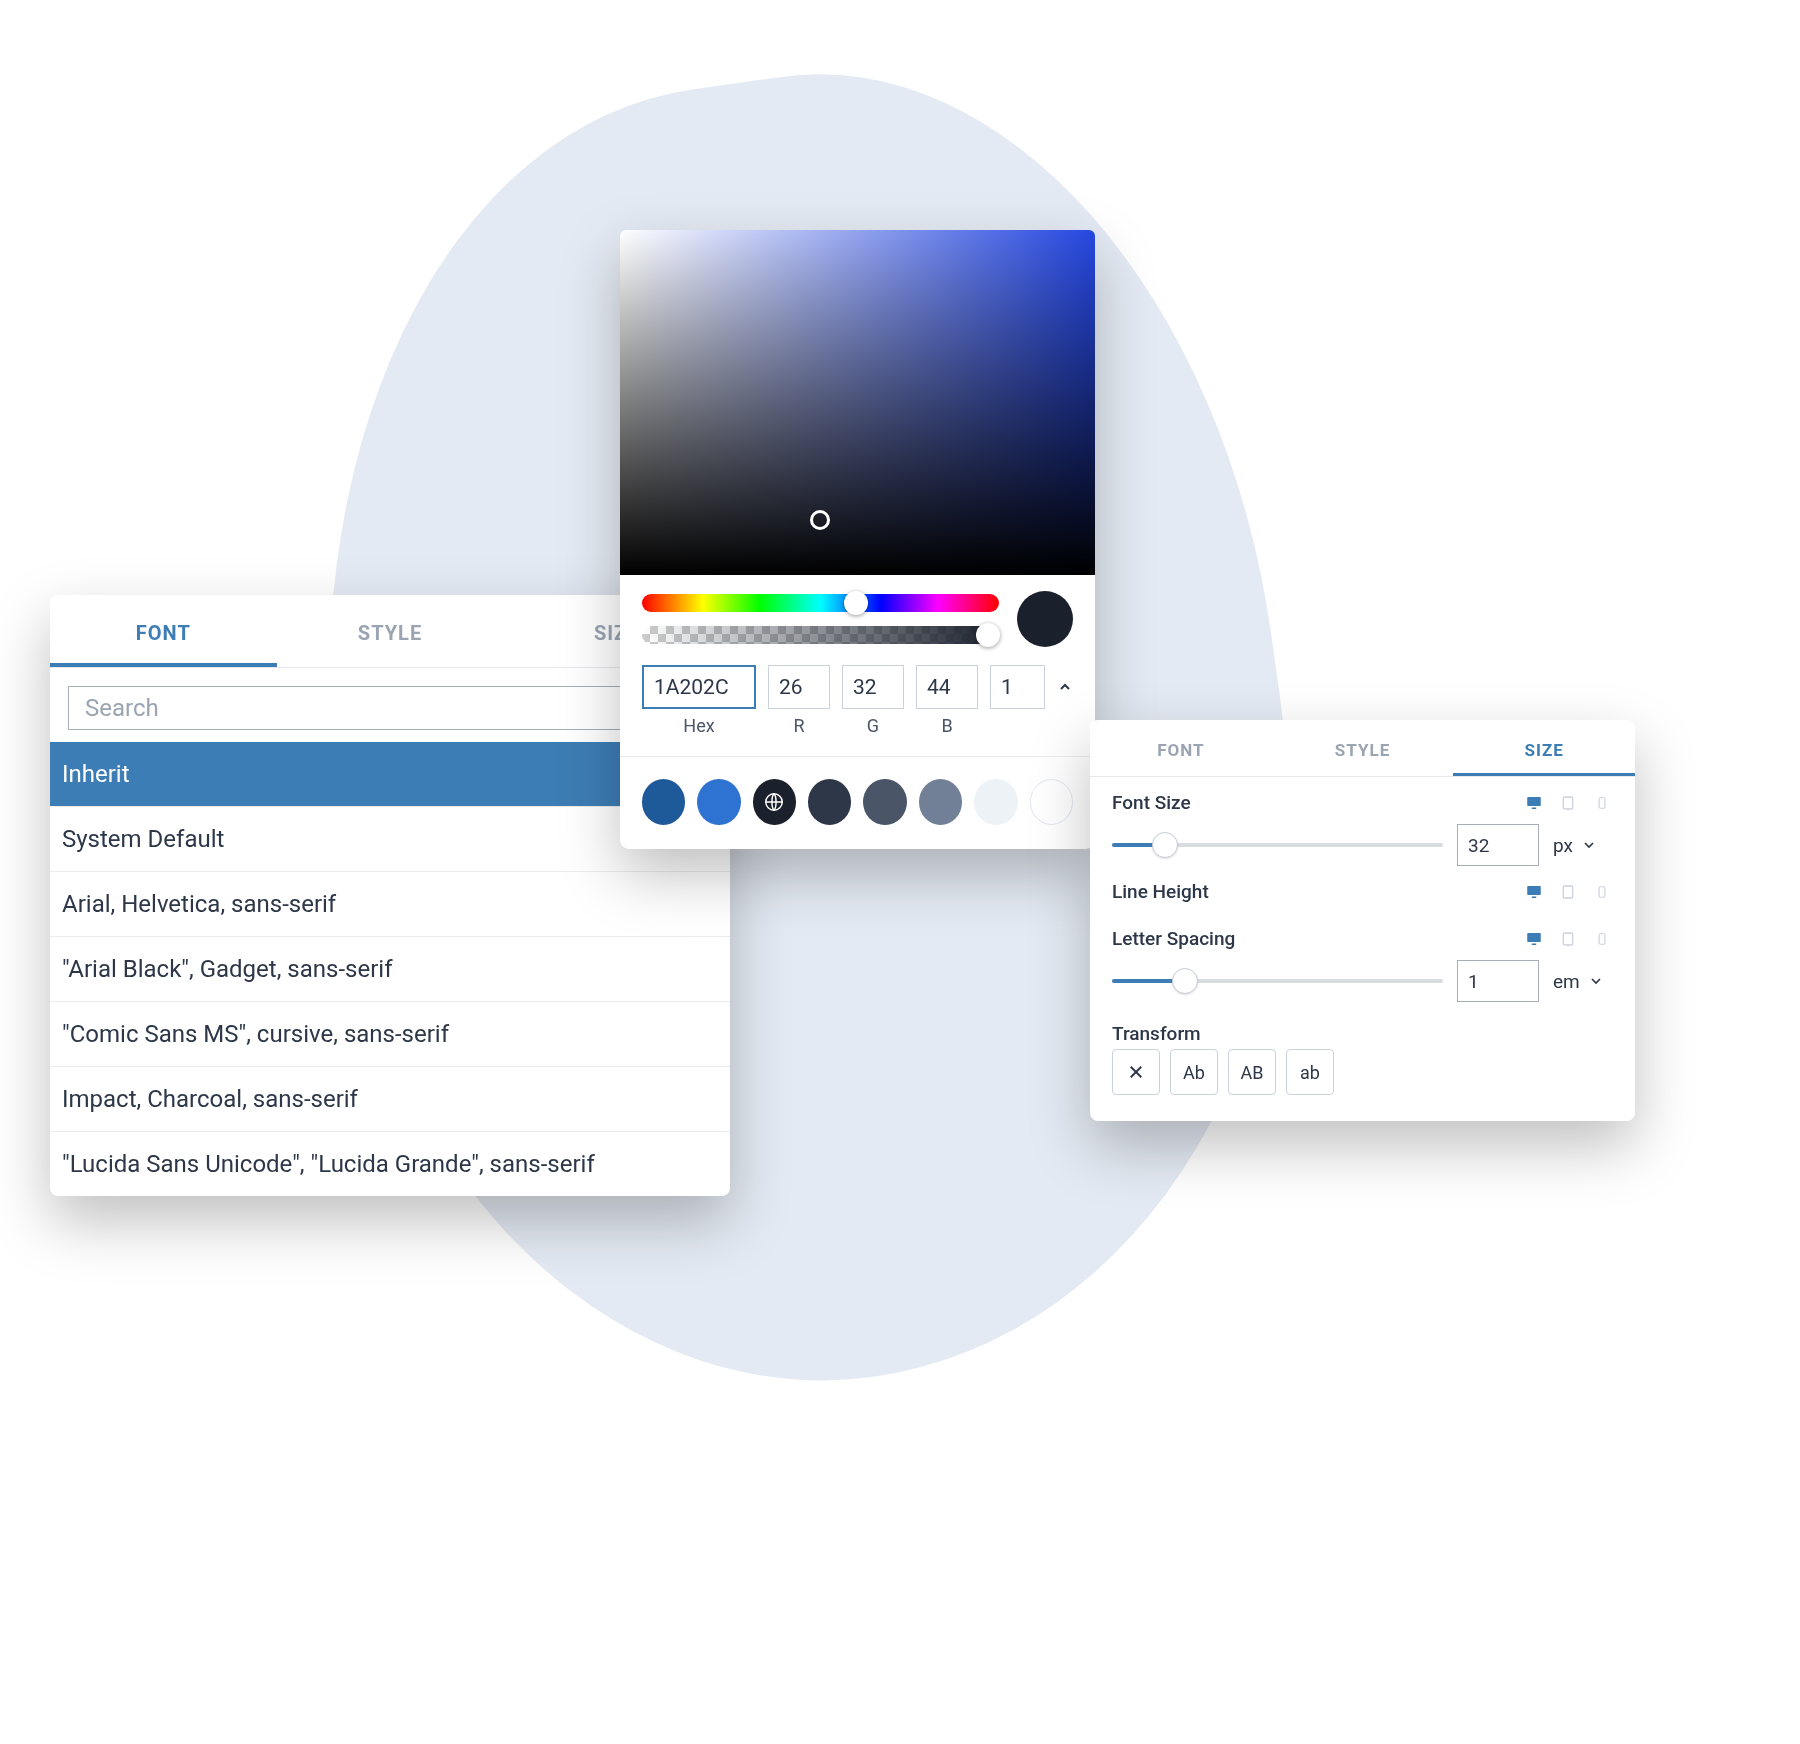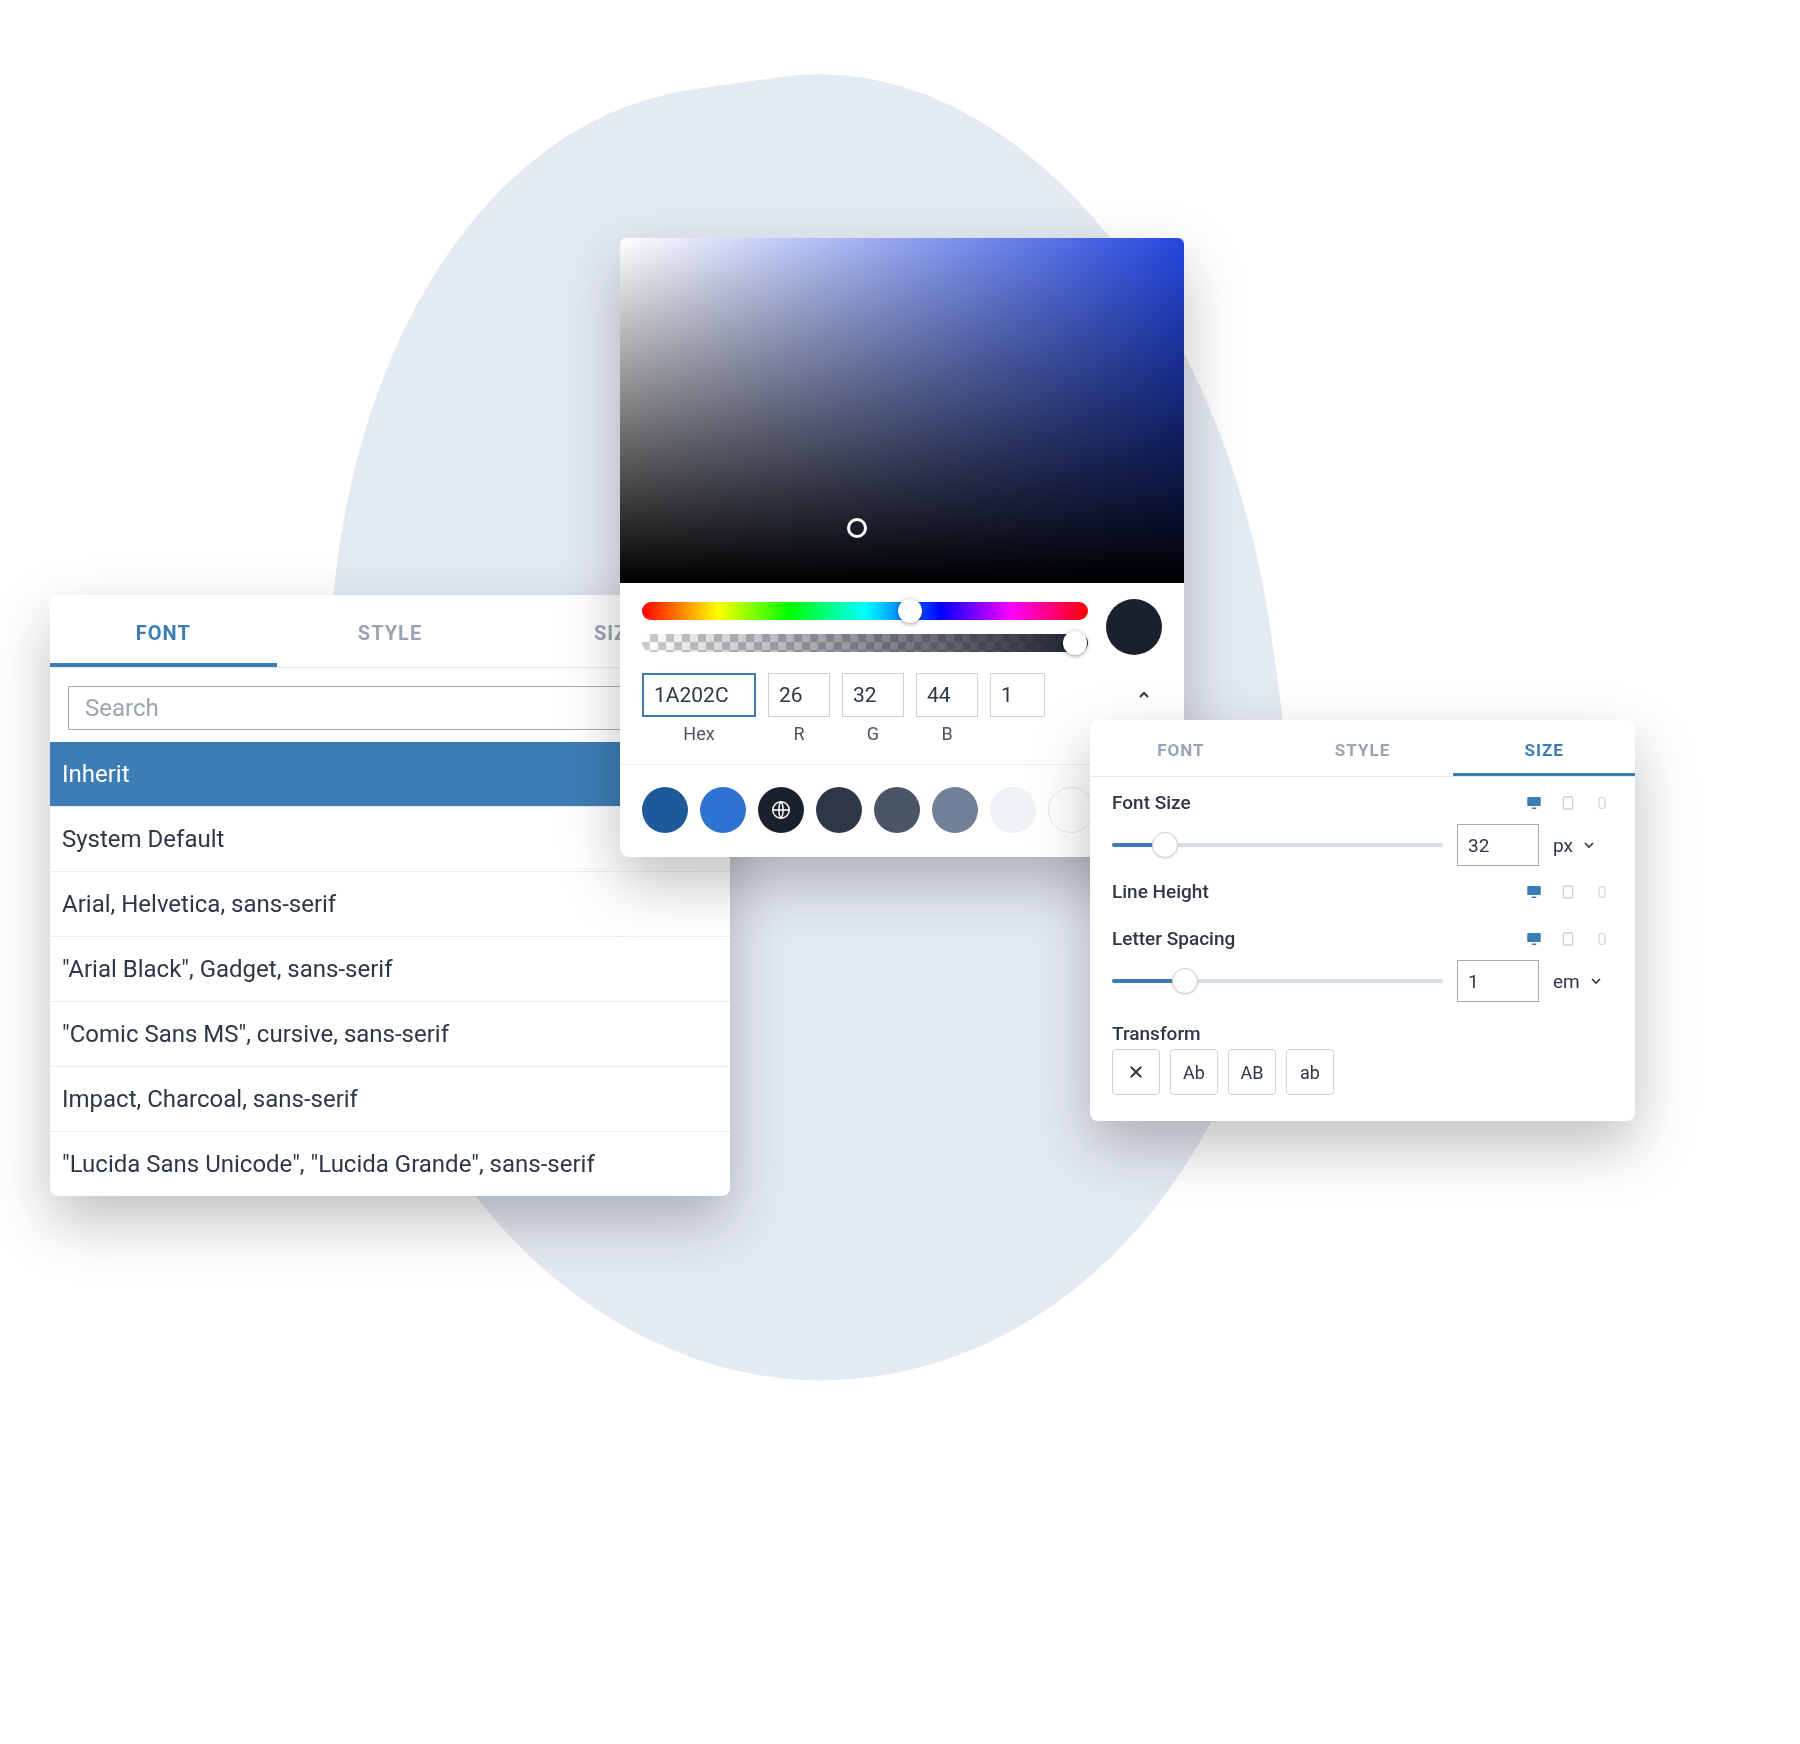--- a/index.html
+++ b/index.html
@@ -69,22 +69,22 @@
     cursor: pointer;
   }
   .font-item.selected {
     background: #3D7DB5;
     color: #fff;
     border-top: none;
   }
 
   
   .color-panel {
-    left: 620px; top: 238px;
-    width: 564px;
+    left: 620px; top: 230px;
+    width: 475px;
     z-index: 3;
     border-radius: 9px;
   }
   .sat-area {
     height: 345px;
     position: relative;
     background:
       linear-gradient(to top, #000, rgba(0,0,0,0)),
       linear-gradient(to right, #fff, rgba(255,255,255,0)),
       #2547E0;

